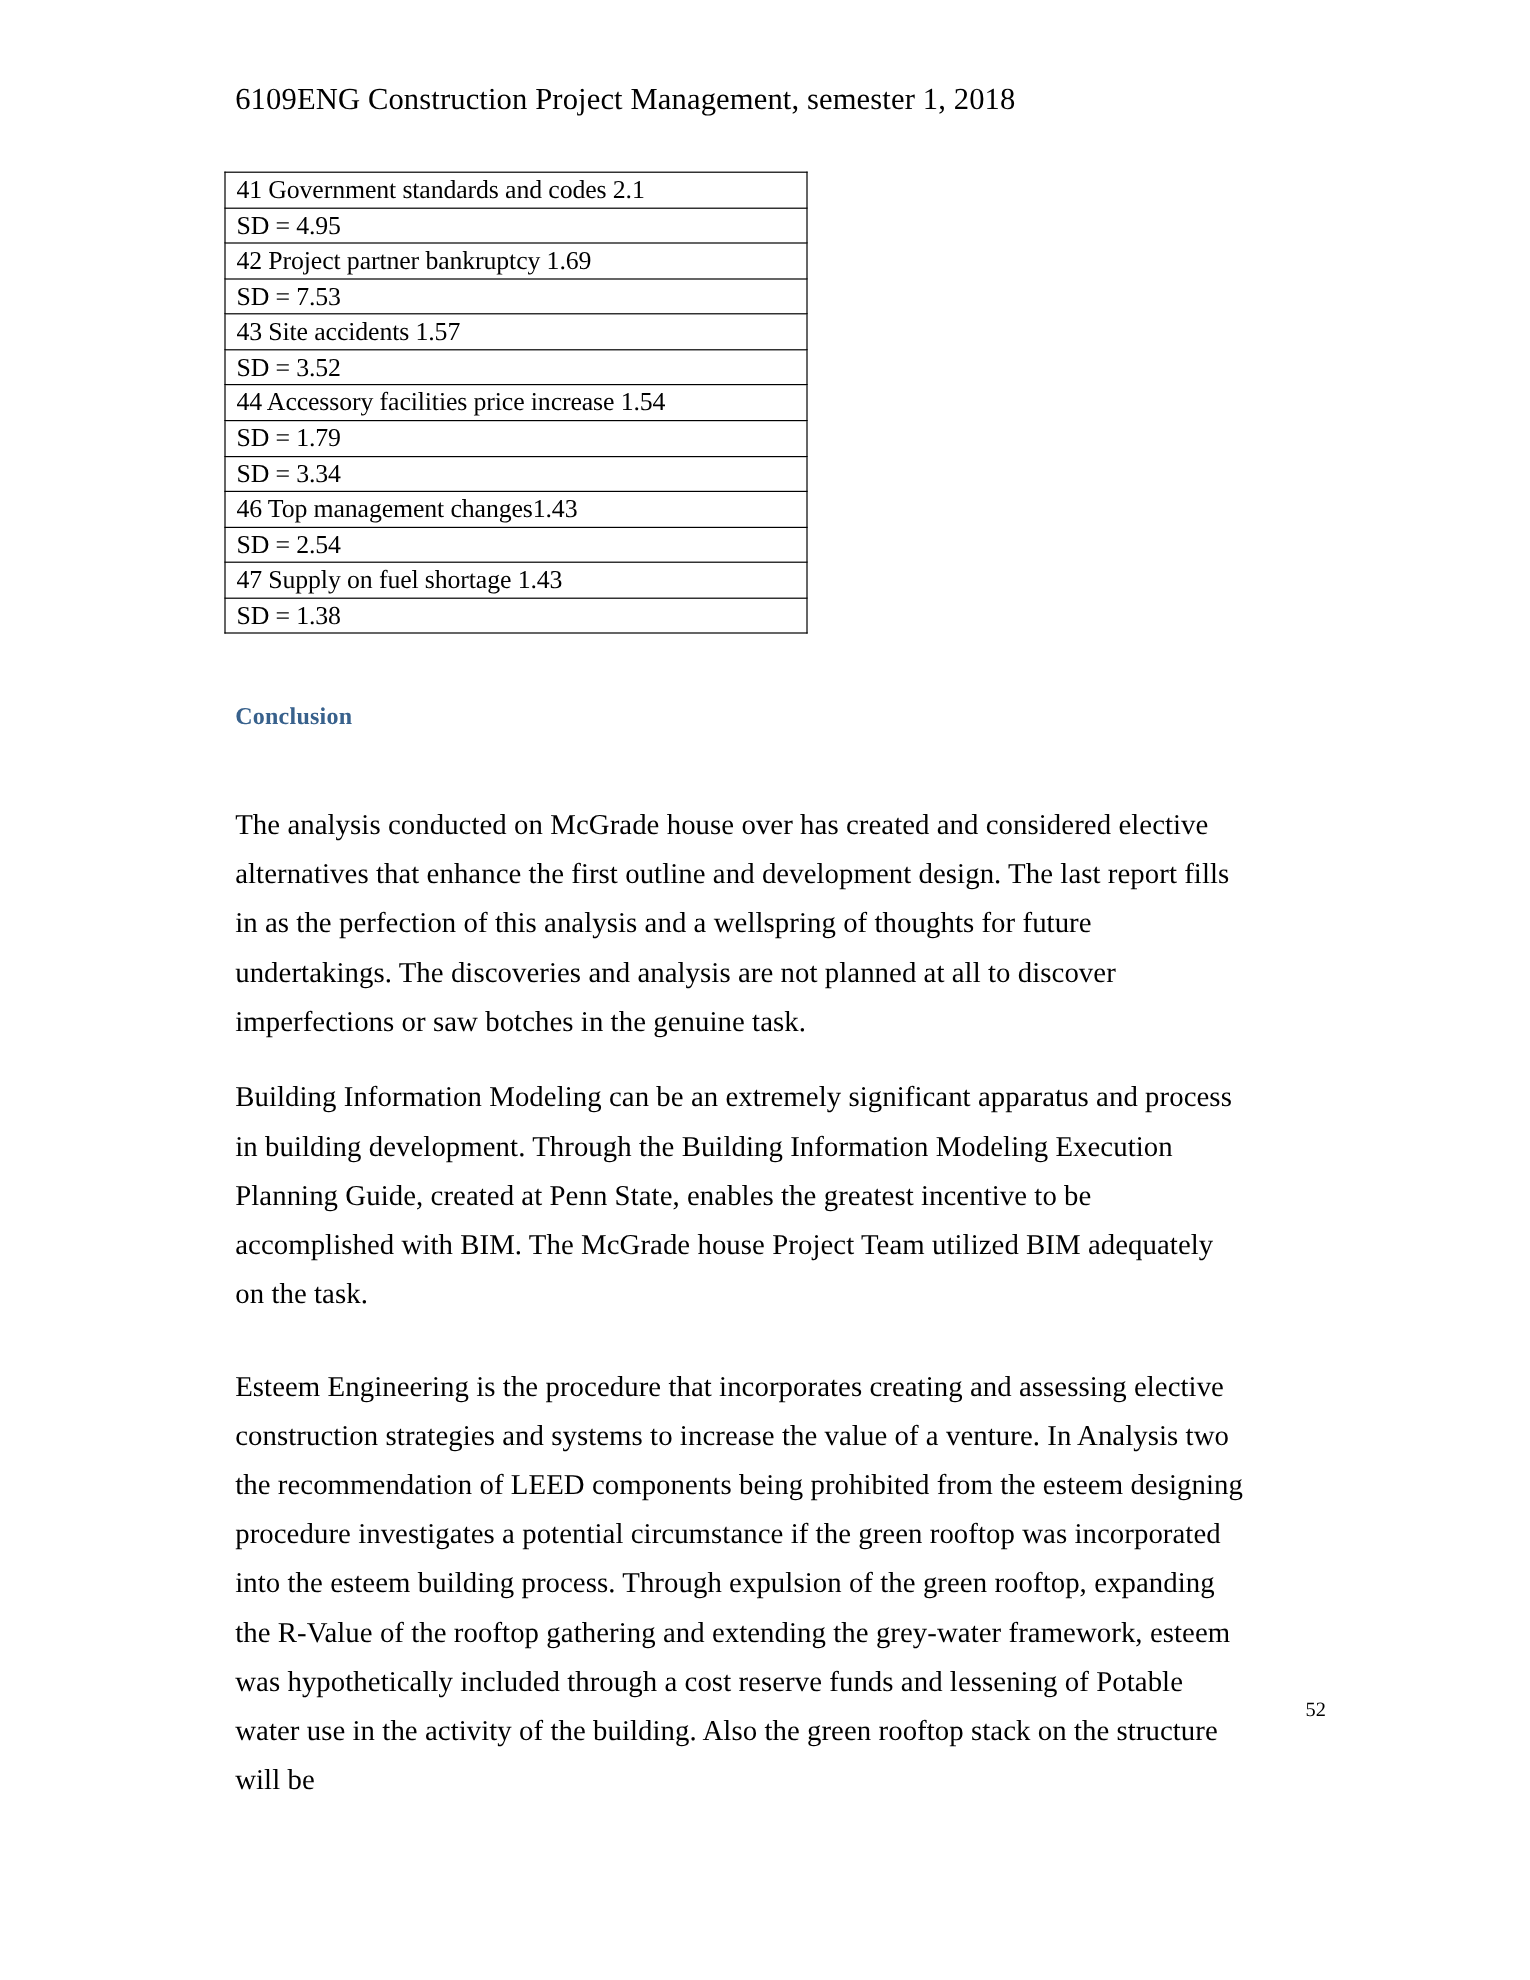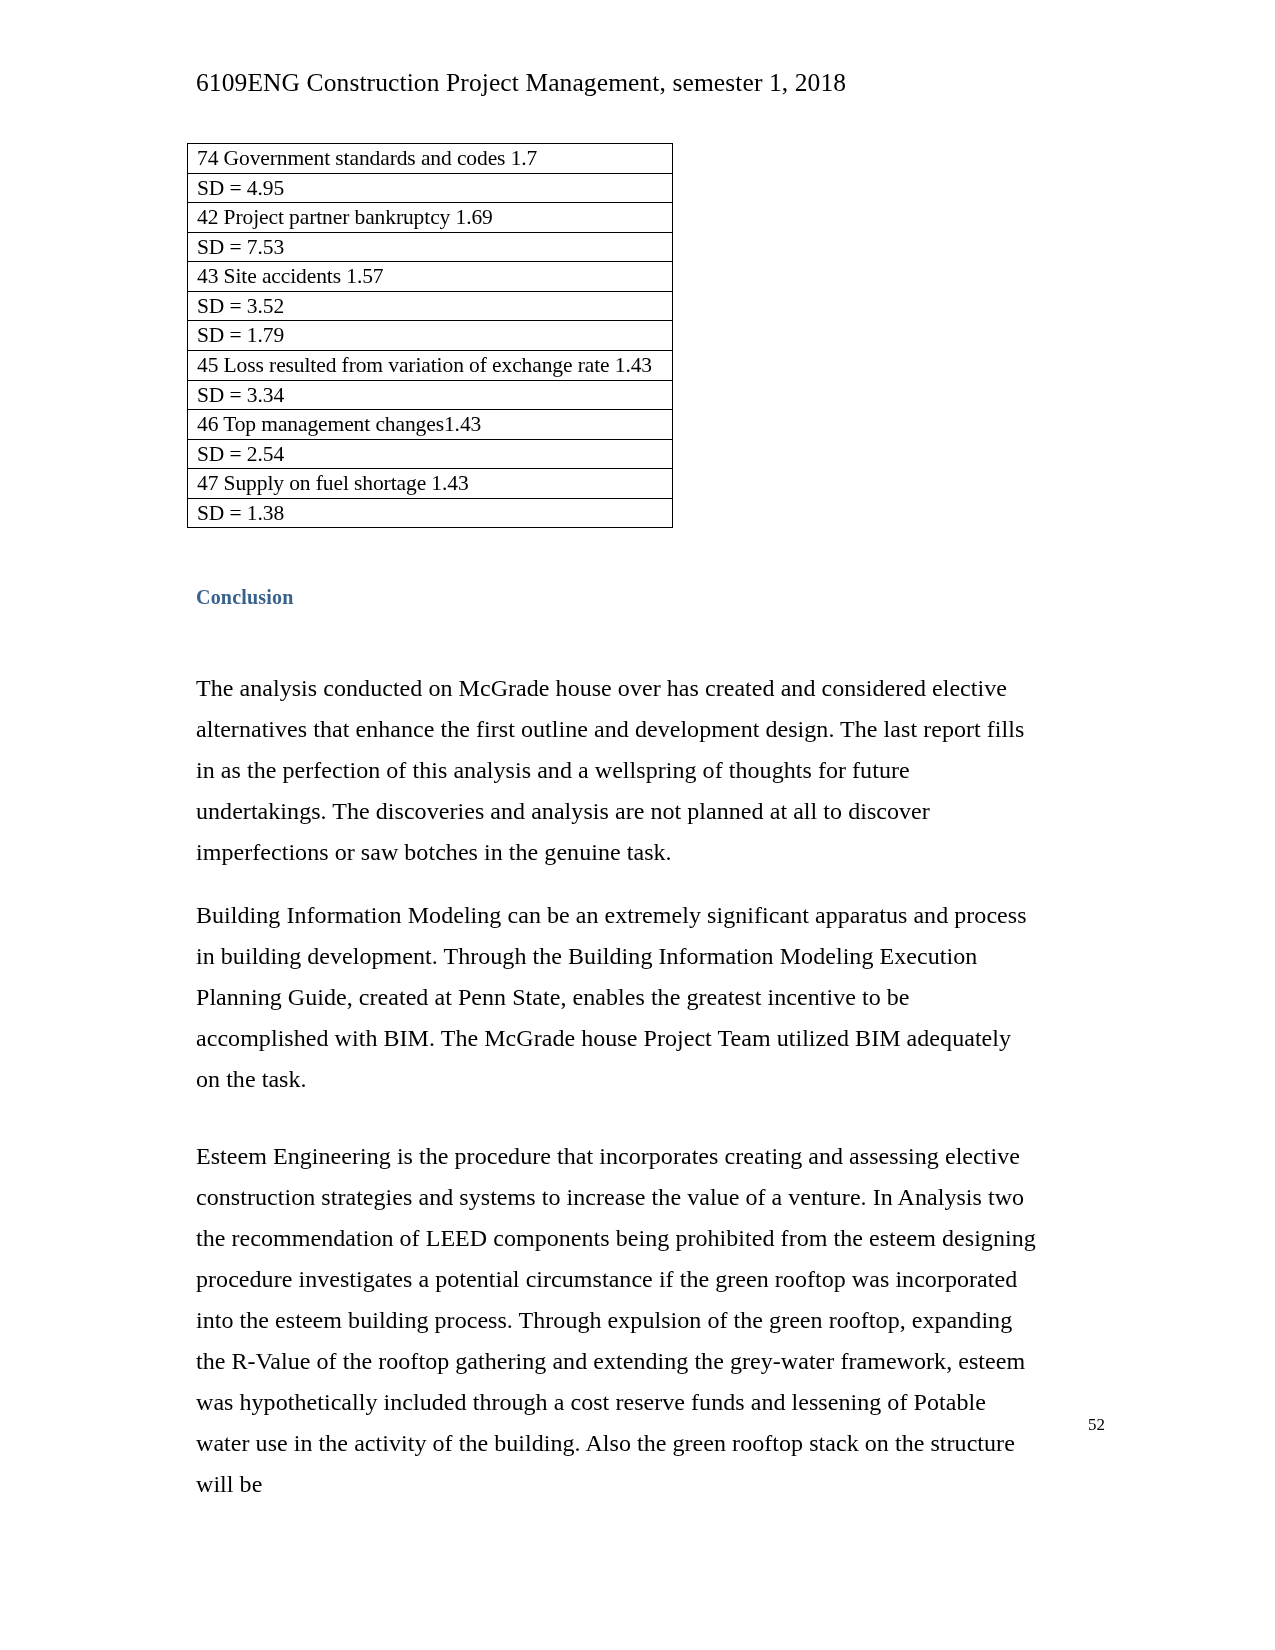--- a/index.html
+++ b/index.html
@@ -90,42 +90,42 @@
 </head>
 <body>
 
 <div class="page">
 
   <div class="header-line">6109ENG Construction Project Management, semester 1, 2018</div>
 
   <table class="risk-table">
     <tbody>
       <tr class="label-row">
-        <td>74 Government standards and codes 1.7</td>
+        <td>41 Government standards and codes 2.1</td>
       </tr>
       <tr class="sd-row">
         <td>SD = 4.95</td>
       </tr>
       <tr class="label-row">
         <td>42 Project partner bankruptcy   1.69</td>
       </tr>
       <tr class="sd-row">
         <td>SD = 7.53</td>
       </tr>
       <tr class="label-row">
         <td>43 Site accidents 1.57</td>
       </tr>
       <tr class="sd-row">
         <td>SD = 3.52</td>
       </tr>
+      <tr class="label-row">
+        <td>44 Accessory facilities price increase  1.54</td>
+      </tr>
       <tr class="sd-row">
         <td>SD = 1.79</td>
-      </tr>
-      <tr class="label-row">
-        <td>45 Loss resulted from variation of exchange rate 1.43</td>
       </tr>
       <tr class="sd-row">
         <td>SD = 3.34</td>
       </tr>
       <tr class="label-row">
         <td>46 Top management  changes1.43</td>
       </tr>
       <tr class="sd-row">
         <td>SD = 2.54</td>
       </tr>

